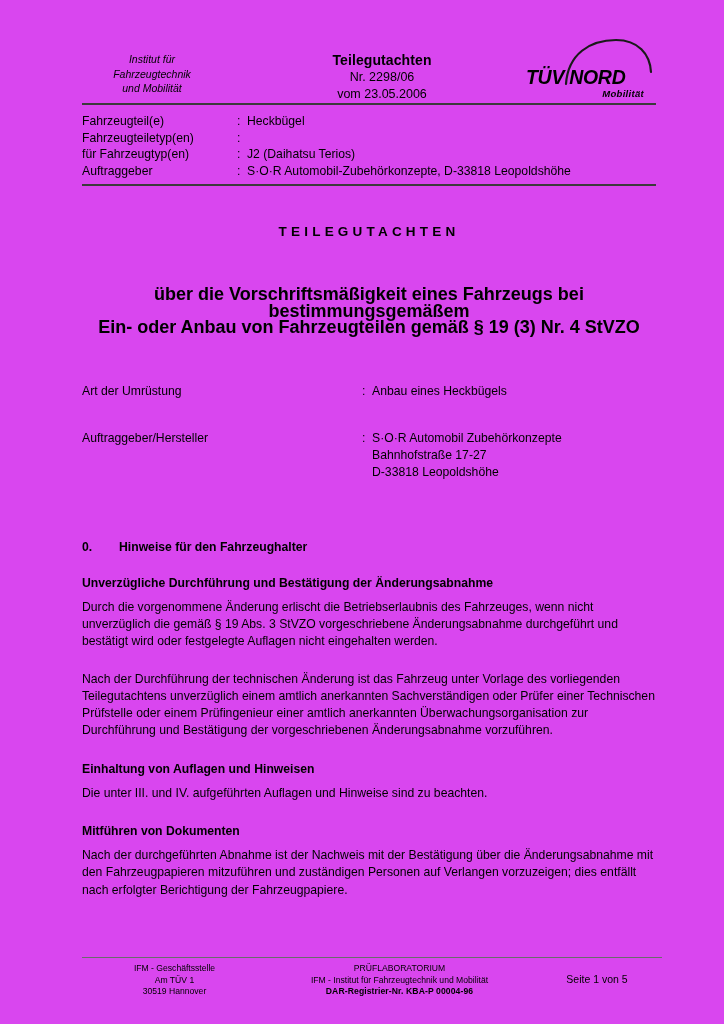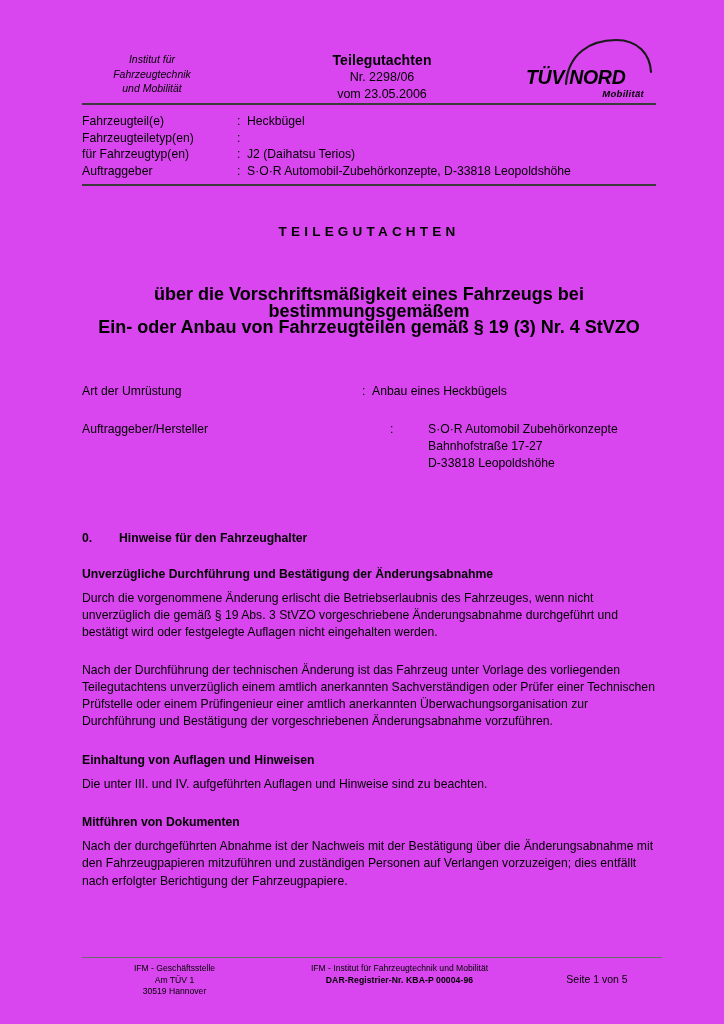--- a/index.html
+++ b/index.html
@@ -146,21 +146,21 @@
     line-height: 16.5px;
   }
 
   
   .kv-block {
     display: flex;
     font-size: 12.2px;
     line-height: 16.8px;
   }
   .kv-block.first { margin-top: 47px; }
-  .kv-block.second { margin-top: 22px; gap: 28px; }
+  .kv-block.second { margin-top: 31px; }
   .kv-label {
     width: 280px;
     flex: 0 0 280px;
     font-weight: normal;
   }
   .kv-colon {
     width: 10px;
     flex: 0 0 10px;
   }
   .kv-value {
@@ -333,20 +333,21 @@
 
   <div class="doc-footer">
     <div class="footer-rule"></div>
     <div class="footer-cols">
       <div class="footer-left">
         <div>IFM - Geschäftsstelle</div>
         <div>Am TÜV 1</div>
         <div>30519 Hannover</div>
       </div>
       <div class="footer-center">
+        <div>PRÜFLABORATORIUM</div>
         <div>IFM - Institut für Fahrzeugtechnik und Mobilität</div>
         <div class="bold">DAR-Registrier-Nr.  KBA-P 00004-96</div>
       </div>
       <div class="footer-right">Seite 1 von 5</div>
     </div>
   </div>
 
 </div>
 
 </body></html>

